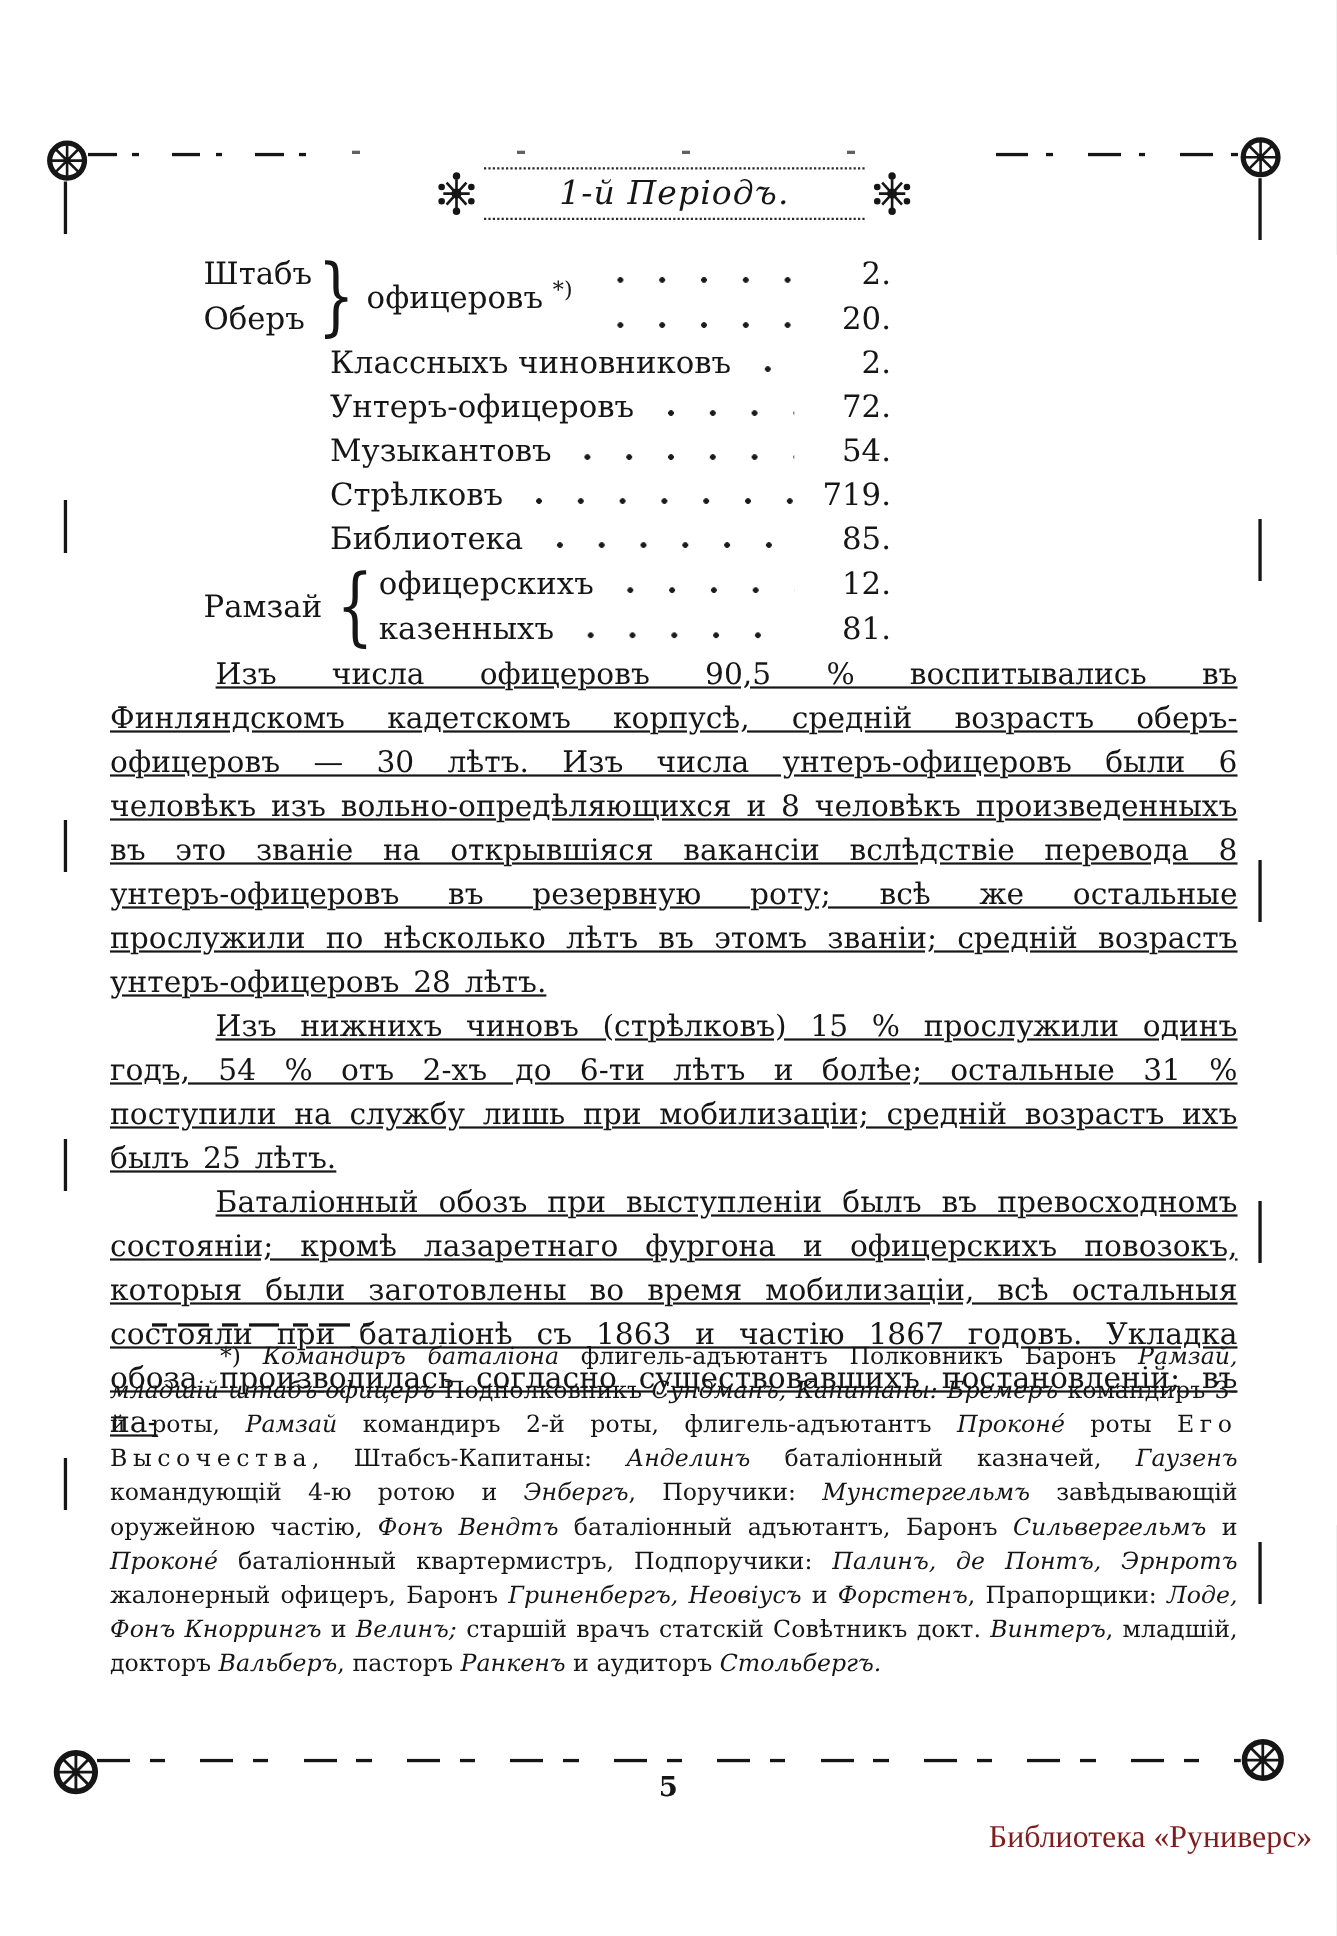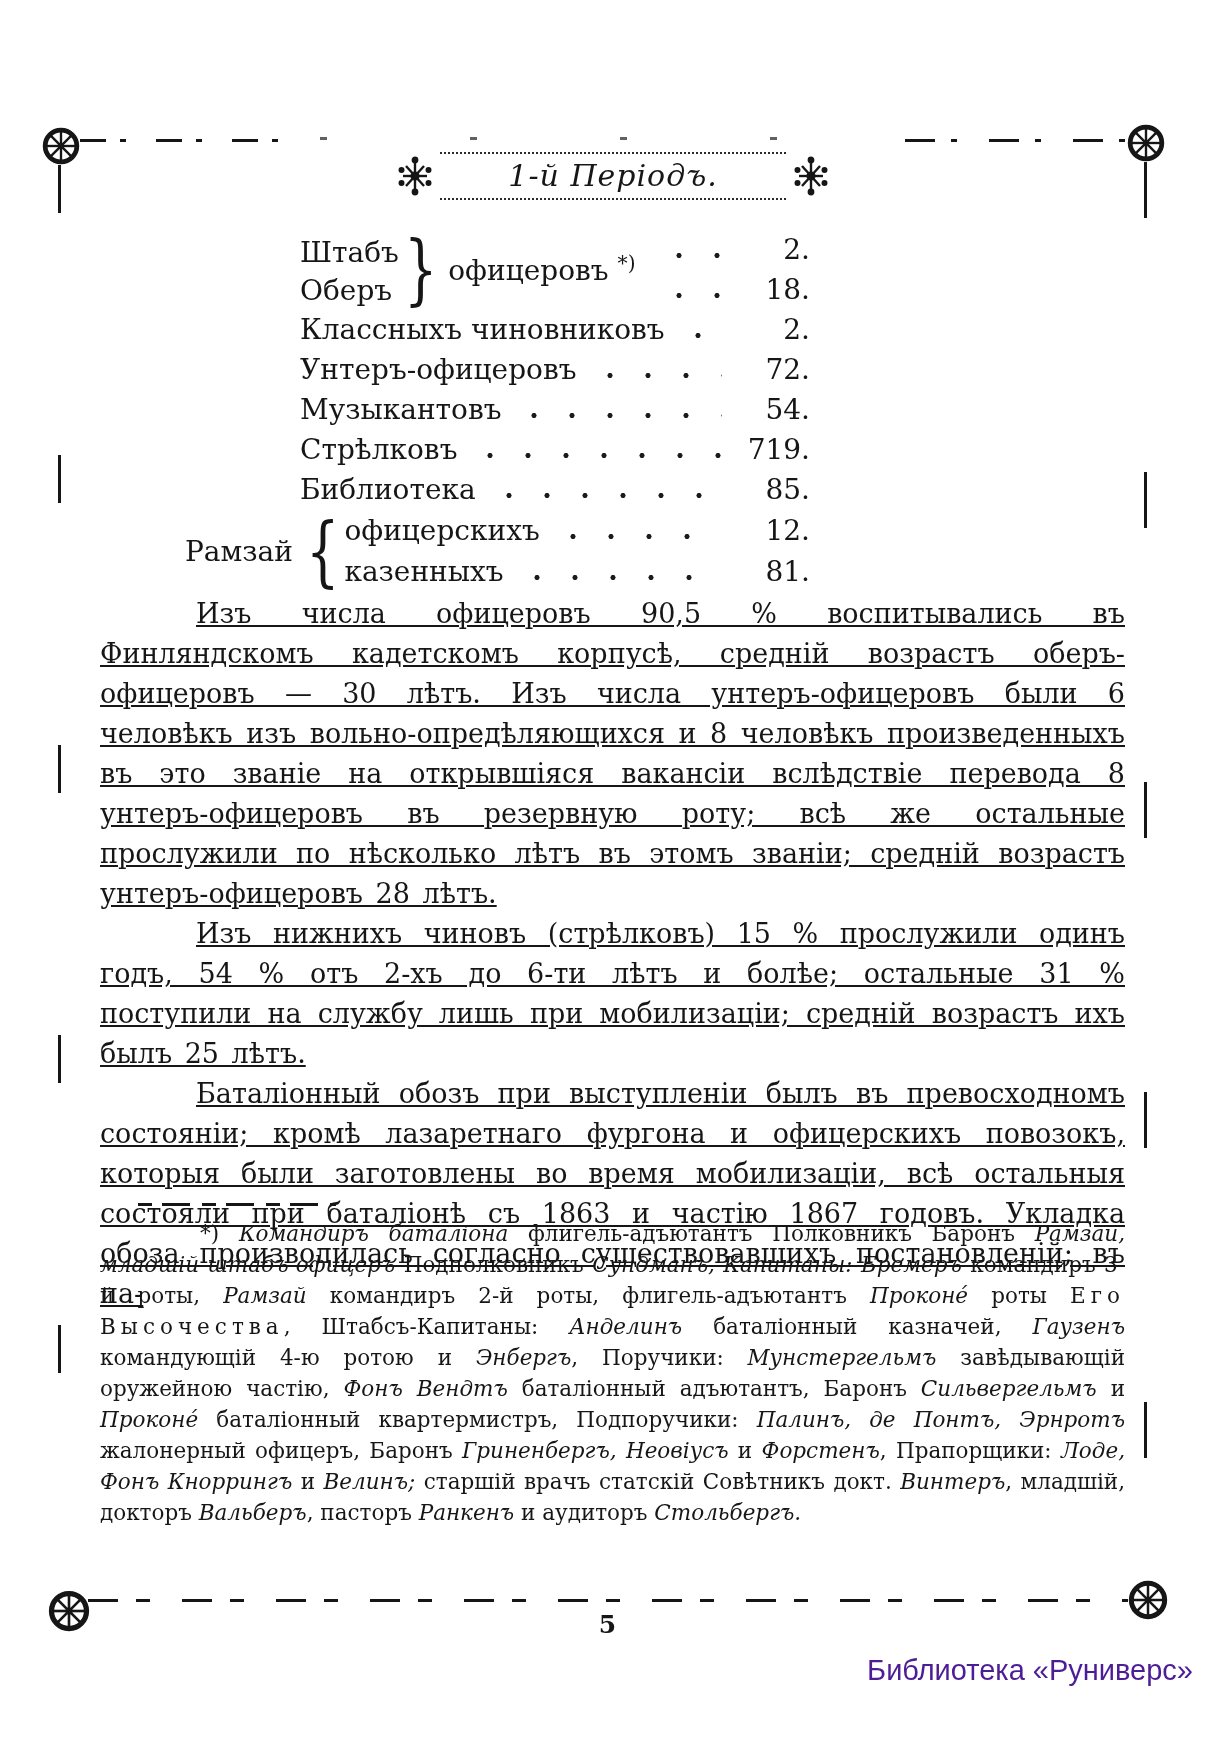--- a/index.html
+++ b/index.html
@@ -34,21 +34,21 @@
   .ornament.flip{transform:scaleX(-1);}
   
   .roster{position:absolute; left:185px; top:228px; width:625px; font-size:28px;}
   .r-row{display:flex; align-items:baseline; height:40px; line-height:40px; margin-left:115px;justify-content:space-between;}
   .r-label{white-space:nowrap;}
   .r-val{width:82px; text-align:right; white-space:nowrap;}
   .leader{flex:1; align-self:flex-end; height:7px; margin:0 6px 11px 14px;
     background-image:radial-gradient(circle,#1b1b1b 2.3px,transparent 2.8px);
     background-size:38px 7px; background-repeat:repeat-x;}
   .r-group{display:flex; align-items:stretch; height:82px;}
-  .r-group.officers{margin-left:115px;align-items:flex-end;}
+  .r-group.officers{}
   .g-labels{display:flex; flex-direction:column; justify-content:space-around;}
   .g-labels span{line-height:38px;}
   .g-brace{align-self:center; font-size:62px; transform:scaleY(1.25) scaleX(.85);
     font-weight:300; padding:0 2px; line-height:80px;}
   .g-shared{align-self:center; white-space:nowrap; padding:0 10px 0 6px;}
   .g-marker{vertical-align:super; font-size:.72em;}
   .g-rows{flex:1; display:flex; flex-direction:column; justify-content:space-around;}
   .g-row{display:flex; align-items:baseline; height:40px; line-height:40px;}
   .g-left-label{align-self:center; white-space:nowrap; padding-right:8px;}
   
@@ -59,21 +59,21 @@
   .fn-sep{position:absolute; left:138px; top:1203px; width:198px; height:3px;
     background-image:repeating-linear-gradient(90deg,#161616 0 14px,transparent 14px 24px,#161616 24px 52px,transparent 52px 64px);}
   .footnote{position:absolute; left:100px; top:1218px; width:1025px;
     font-size:21.5px; line-height:31px; text-align:justify; text-indent:100px; margin:0;}
   .seg-it{font-style:italic;}
   .seg-sp{letter-spacing:5px;}
   
   .page-num{position:absolute; left:0; right:0; top:1610px; text-align:center;
     font-size:25px; font-weight:bold;}
   .watermark{position:absolute; right:22px; top:1654px; font-size:29px;
-    color:#4c1d95; font-family:Liberation Sans, sans-serif;}
+    color:#7f1d1d; font-family:Liberation Serif, serif;}
 </style>
 </head>
 <body>
 
 <div class="page">
 
   <div class="hline top-left-line"></div>
   <div class="hline top-mid-line"></div>
   <div class="hline top-right-line"></div>
   <div class="vline left-vline"></div>
@@ -169,21 +169,21 @@
         <span>офицеровъ</span>
         <span class="g-marker">*)</span>
       </div>
       <div class="g-rows">
         <div class="g-row">
           <span class="leader"></span>
           <span class="r-val">2.</span>
         </div>
         <div class="g-row">
           <span class="leader"></span>
-          <span class="r-val">18.</span>
+          <span class="r-val">20.</span>
         </div>
       </div>
     </div>
 
     <div class="r-row">
       <span class="r-label">Классныхъ чиновниковъ</span>
       <span class="leader"></span>
       <span class="r-val">2.</span>
     </div>
     <div class="r-row">

